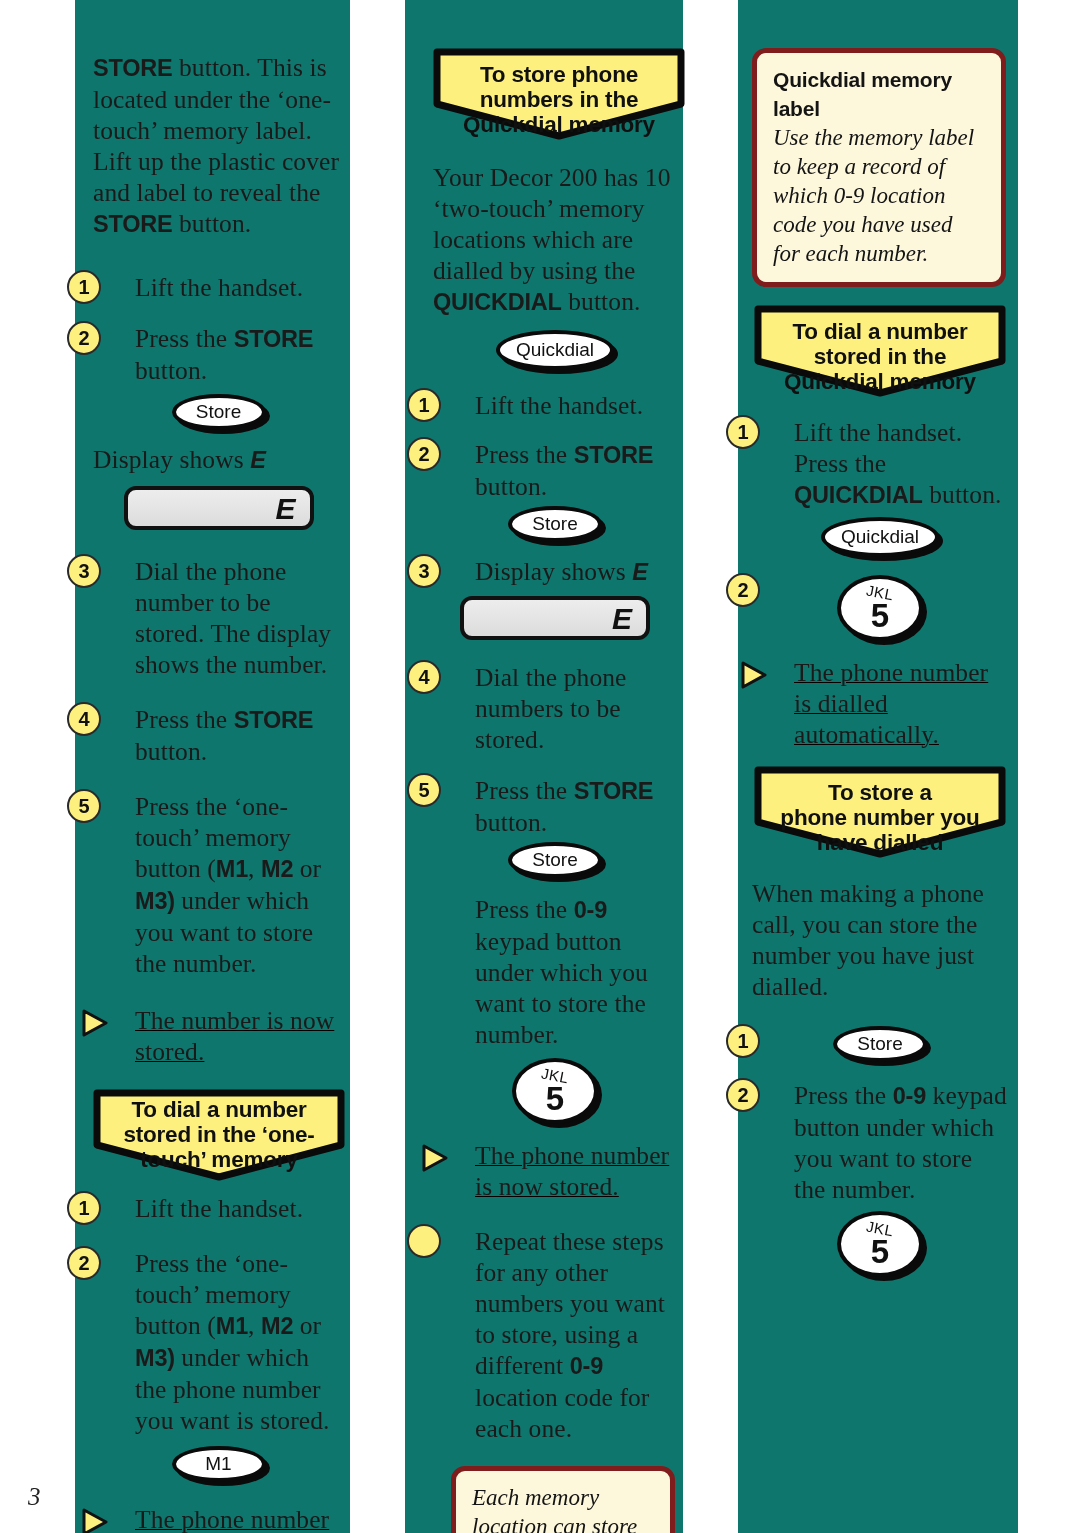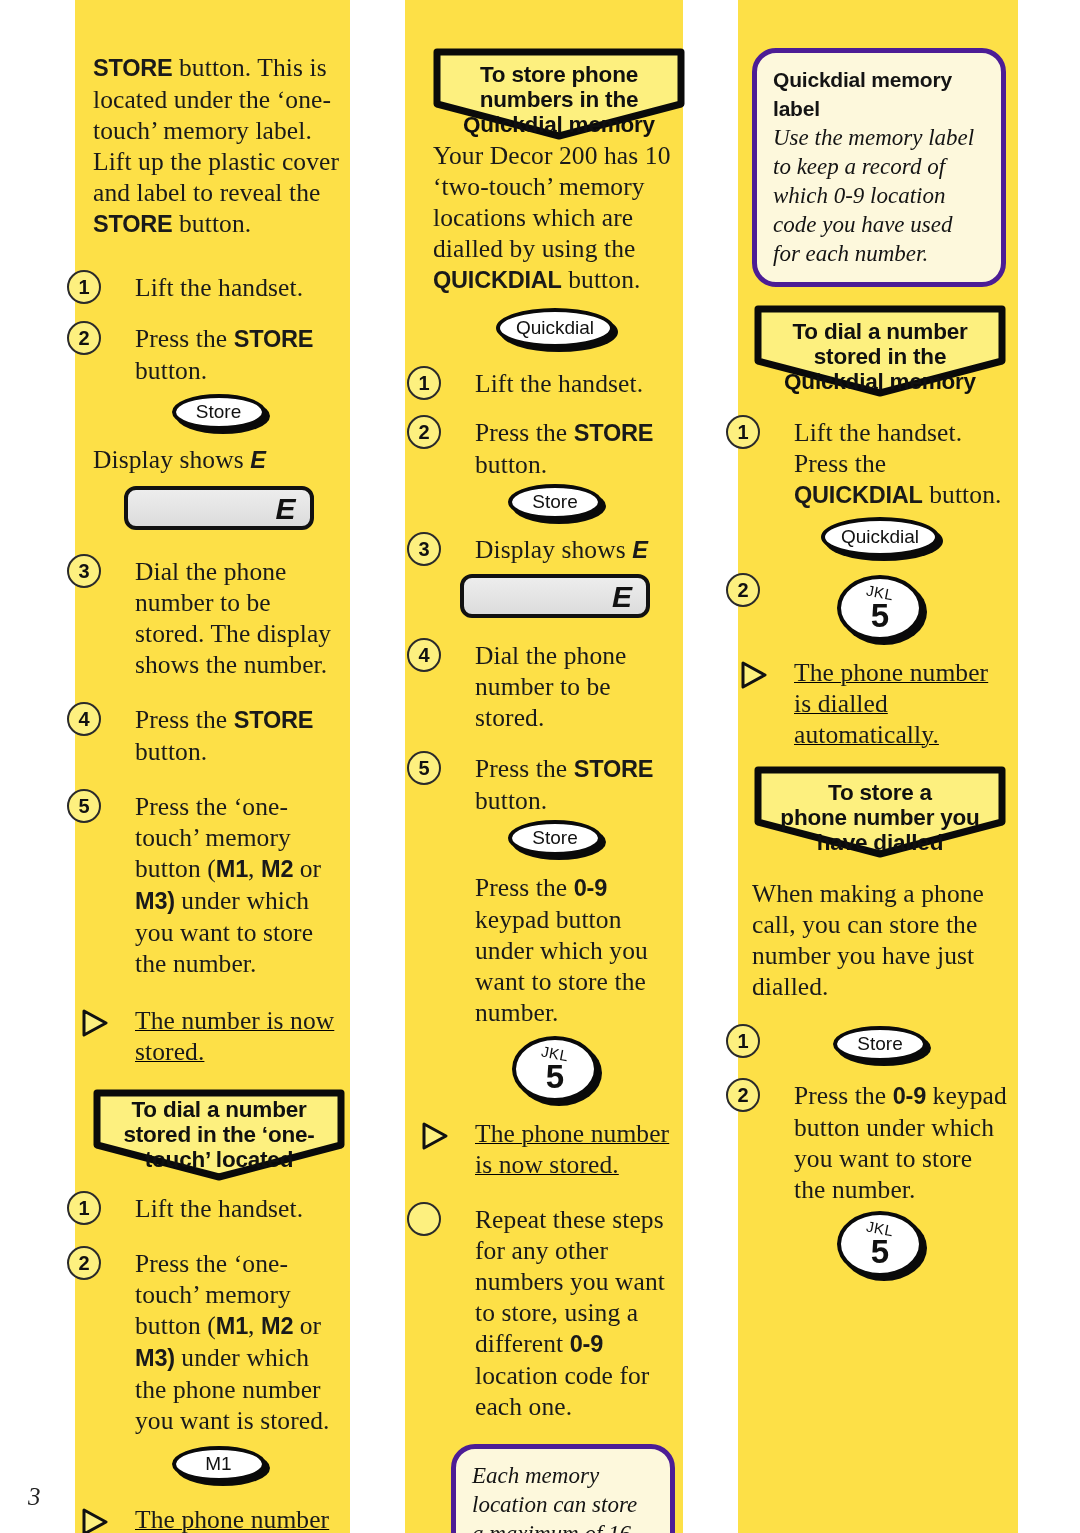--- a/index.html
+++ b/index.html
@@ -8,21 +8,21 @@
     background:#ffffff;
     font-family:"Liberation Serif", serif;
     position:relative;
     overflow:hidden;
   }
   .page{position:absolute;inset:0;}
 
   .col{
     position:absolute;
     top:0;bottom:0;
-    background:#fde047;
+    background:#0f766e;
     box-sizing:border-box;
   }
   #col1{left:75px;width:275px;}
   #col2{left:405px;width:278px;padding-left:10px;}
   #col3{left:738px;width:280px;}
 
   .colinner{
     position:relative;
     padding:0 6px 0 18px;
     box-sizing:border-box;
@@ -95,22 +95,22 @@
     line-height:25px;
     color:#101010;
     letter-spacing:-0.2px;
   }
   .banner.h2 .btext{top:14px;}
 
   
   .note{
     margin:20px 2px 0 0;
     background:#fdf8dc;
-    border:5px solid #4c1d95;
-    border-radius:24px;
+    border:5px solid #7f1d1d;
+    border-radius:14px;
     padding:12px 16px 14px 16px;
     box-sizing:border-box;
     font-size:23px;
     line-height:29px;
     font-style:italic;
     color:#141414;
   }
   .note .nhead{
     font-family:"Liberation Sans",sans-serif;
     font-weight:bold;
@@ -262,21 +262,21 @@
         <span class="para">The number is now stored.</span>
       </div>
 
       <div class="banner" style="margin-top:22px">
         <svg width="252" height="92" viewBox="0 0 252 92">
           <polygon points="4,4 248,4 248,56 126,88 4,56" fill="#fdf07f" stroke="#0a0a0a" stroke-width="7" stroke-linejoin="round"></polygon>
         </svg>
         <div class="btext">
           <div>To dial a number</div>
           <div>stored in the ‘one-</div>
-          <div>touch’ located</div>
+          <div>touch’ memory</div>
         </div>
       </div>
 
       <div class="step" style="margin-top:12px">
         <span class="num">1</span>
         <span class="para">Lift the handset.</span>
       </div>
 
       <div class="step" style="margin-top:24px">
         <span class="num">2</span>
@@ -311,21 +311,21 @@
         <svg width="252" height="92" viewBox="0 0 252 92">
           <polygon points="4,4 248,4 248,56 126,88 4,56" fill="#fdf07f" stroke="#0a0a0a" stroke-width="7" stroke-linejoin="round"></polygon>
         </svg>
         <div class="btext">
           <div>To store phone</div>
           <div>numbers in the</div>
           <div>Quickdial memory</div>
         </div>
       </div>
 
-      <p class="para" style=""><span>Your Decor 200 has 10 ‘two-touch’ memory locations which are dialled by using the </span><span class="b">QUICKDIAL</span><span> button.</span></p>
+      <p class="para" style="margin-top:22px"><span>Your Decor 200 has 10 ‘two-touch’ memory locations which are dialled by using the </span><span class="b">QUICKDIAL</span><span> button.</span></p>
 
       <div class="keywrap" style="margin-top:12px">
         <span class="oval wide">
           <span class="shadow"></span>
           <span class="face">Quickdial</span>
         </span>
       </div>
 
       <div class="step" style="margin-top:20px">
         <span class="num">1</span>
@@ -350,21 +350,21 @@
       </div>
 
       <div class="lcdwrap" style="margin-top:8px">
         <span class="lcd">
           <span class="e">E</span>
         </span>
       </div>
 
       <div class="step" style="margin-top:18px">
         <span class="num">4</span>
-        <span class="para">Dial the phone number to be stored.</span>
+        <span class="para">Dial the phone numbers to be stored.</span>
       </div>
 
       <div class="step" style="margin-top:20px">
         <span class="num">5</span>
         <span class="para"><span>Press the </span><span class="b">STORE</span><span> button.</span></span>
       </div>
 
       <div class="keywrap" style="margin-top:4px">
         <span class="oval small">
           <span class="shadow"></span>

